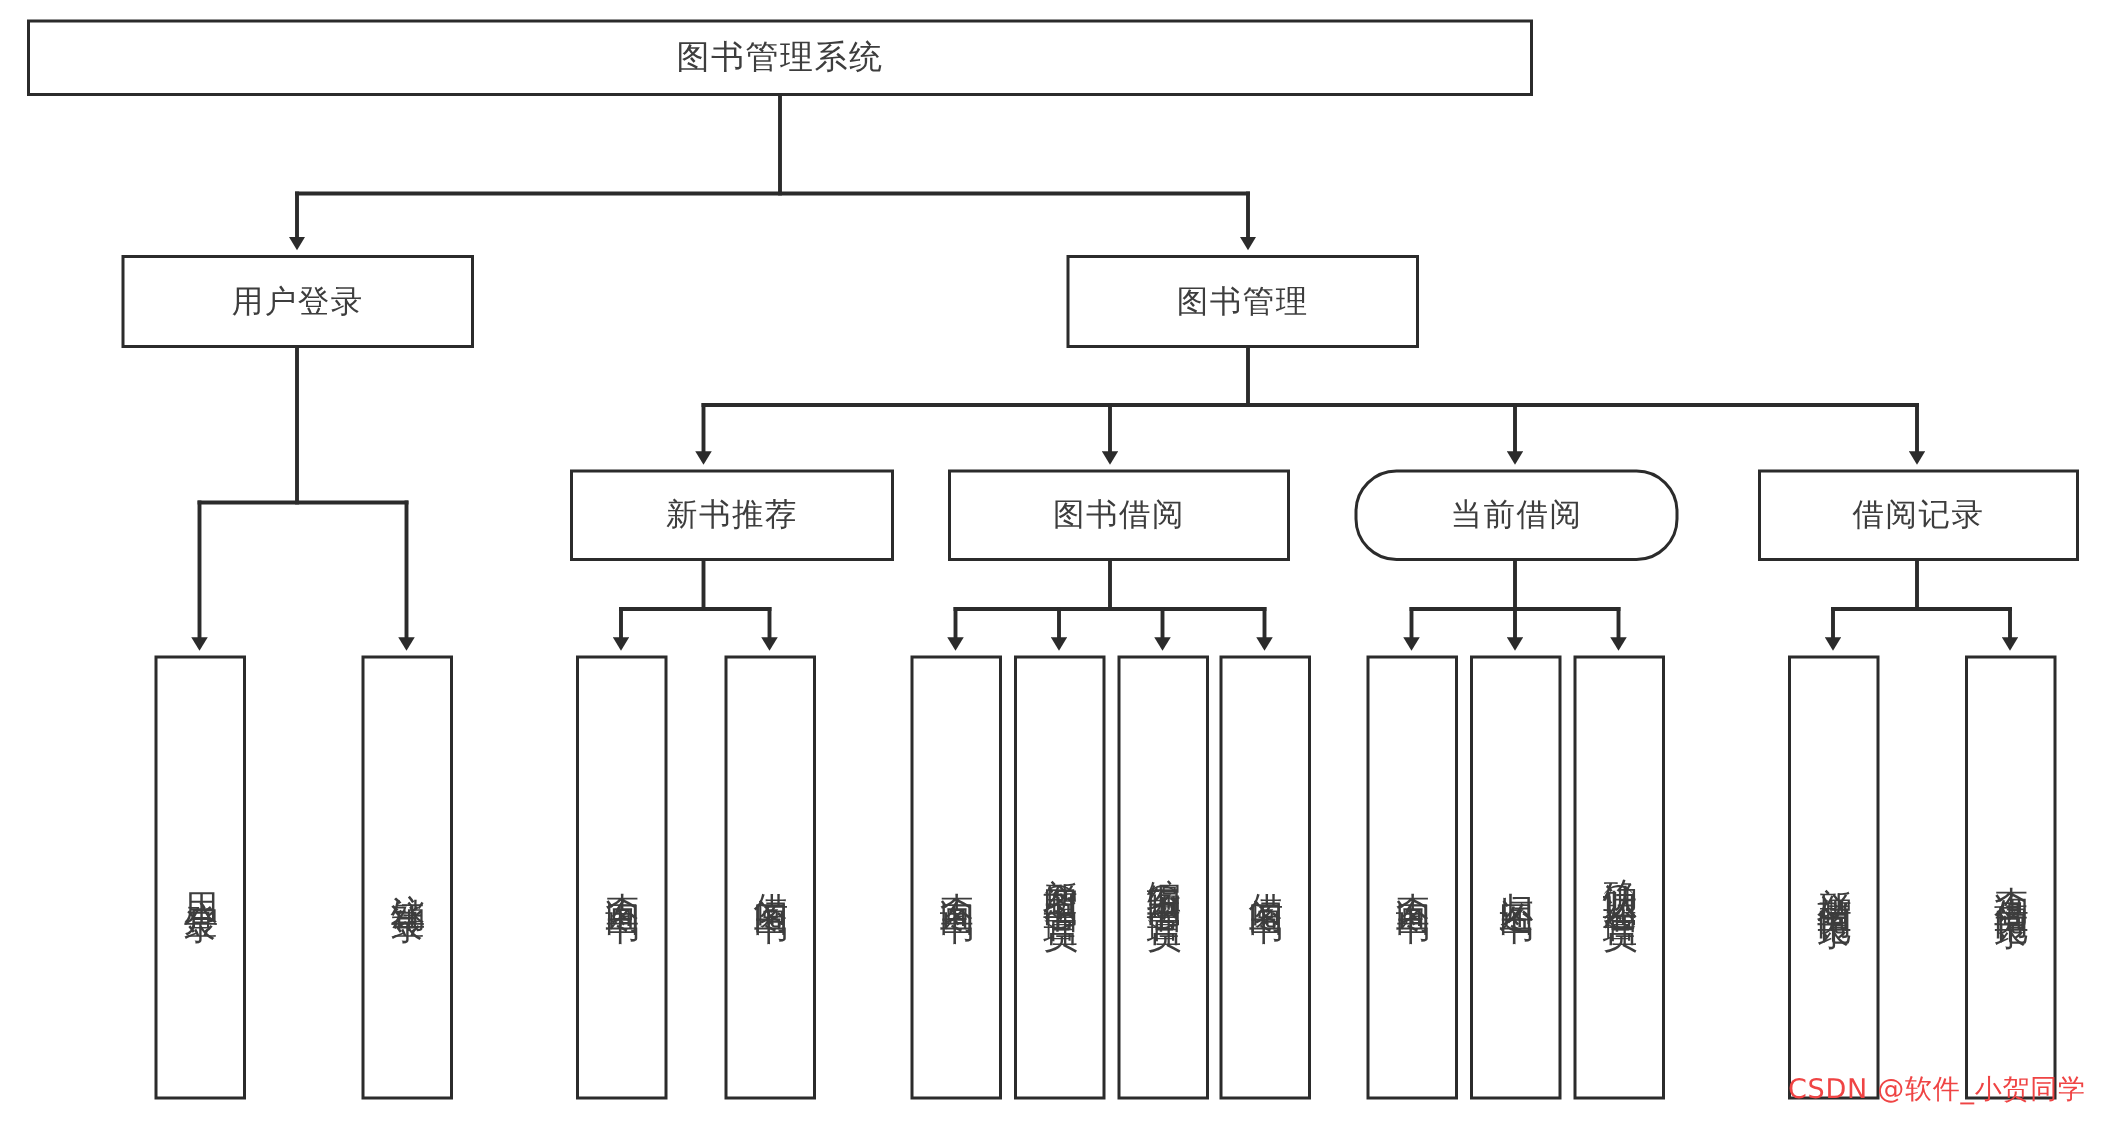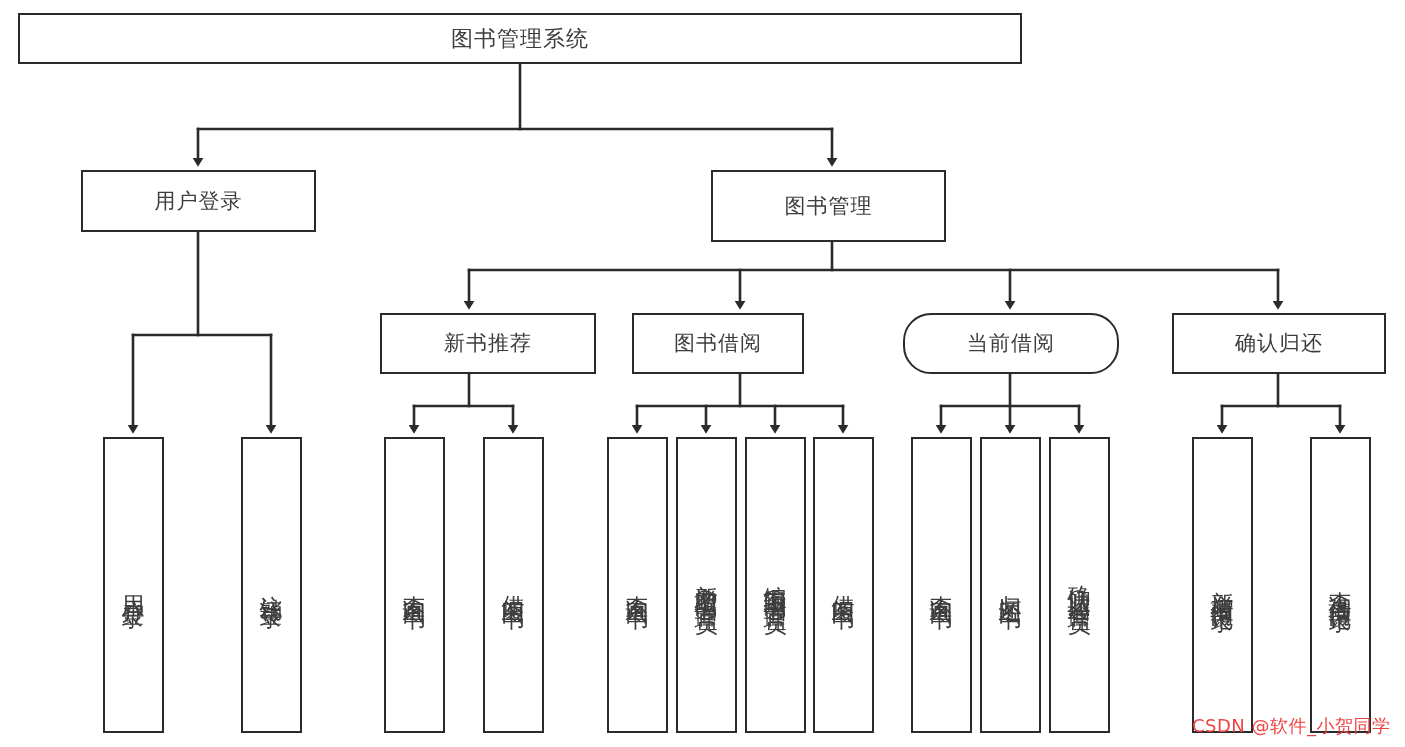--- a/index.html
+++ b/index.html
@@ -119,35 +119,35 @@
     </g>
   </svg>
 
   <div class="node horiz root" style="left:18px;top:13px;width:1004px;height:51px;">
     <span class="lbl">图书管理系统</span>
   </div>
 
   <div class="node horiz" style="left:81px;top:170px;width:235px;height:62px;">
     <span class="lbl">用户登录</span>
   </div>
-  <div class="node horiz" style="left:711px;top:170px;width:235px;height:72px;">
+  <div class="node horiz" style="left:711px;top:170px;width:235px;height:62px;">
     <span class="lbl">图书管理</span>
   </div>
 
   <div class="node horiz" style="left:362px;top:313px;width:216px;height:61px;margin-left:18px;">
     <span class="lbl">新书推荐</span>
   </div>
-  <div class="node horiz" style="left:632px;top:313px;width:172px;height:61px;">
+  <div class="node horiz" style="left:632px;top:313px;width:228px;height:61px;">
     <span class="lbl">图书借阅</span>
   </div>
   <div class="node horiz" style="left:903px;top:313px;width:216px;height:61px;border-radius:28px;">
     <span class="lbl">当前借阅</span>
   </div>
   <div class="node horiz" style="left:1172px;top:313px;width:214px;height:61px;">
-    <span class="lbl">确认归还</span>
+    <span class="lbl">借阅记录</span>
   </div>
 
   <div class="node vert" style="left:103px;top:437px;width:61px;height:296px;">
     <span class="lbl">用户登录</span>
   </div>
   <div class="node vert" style="left:241px;top:437px;width:61px;height:296px;">
     <span class="lbl">注销登录</span>
   </div>
 
   <div class="node vert" style="left:384px;top:437px;width:61px;height:296px;">

